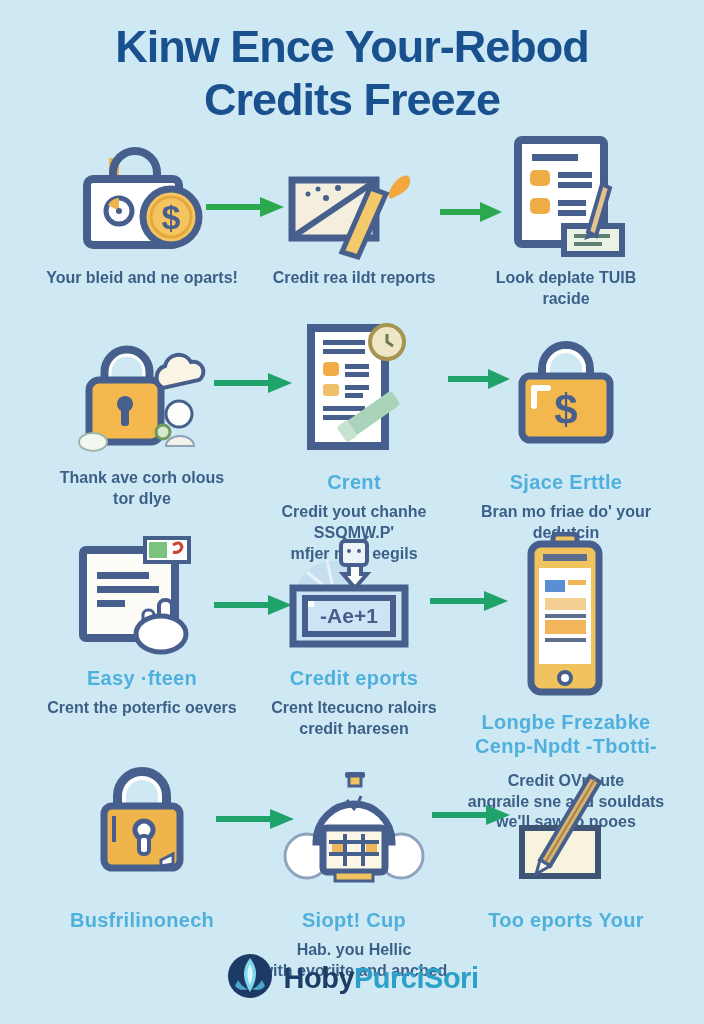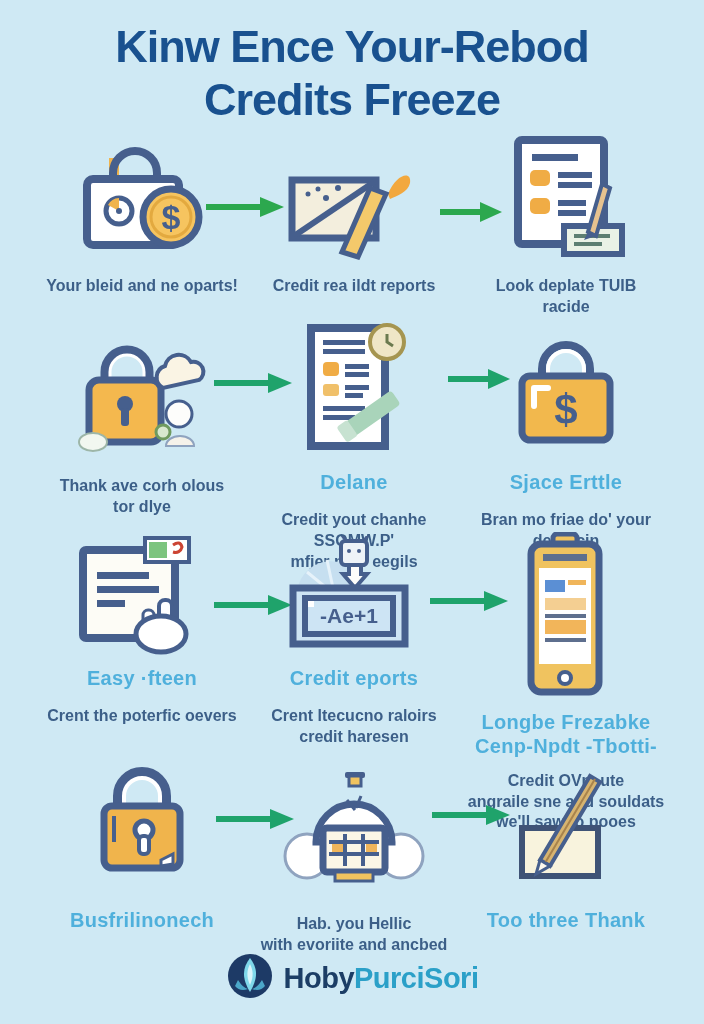--- a/index.html
+++ b/index.html
@@ -13,21 +13,21 @@
   .c1{left:28px;width:228px}.c2{left:252px;width:204px}.c3{left:452px;width:228px}
   .iconbox{display:flex;align-items:flex-end;justify-content:center;}
   .row1 .iconbox{height:118px}
   .row2 .iconbox{height:134px}
   .row3 .iconbox{height:126px}
   .row3 .c3 .iconbox{height:170px}
   .row4 .iconbox{height:140px}
   .heading{font-size:20px;font-weight:700;color:#4fb0dc;white-space:pre-line;
            line-height:1.22;margin-top:10px;letter-spacing:.3px;}
   .caption{font-size:16px;font-weight:600;color:#3c5f88;white-space:pre-line;
-           line-height:1.3;margin-top:16px;}
+           line-height:1.3;margin-top:8px;}
   .arrow{position:absolute;width:82px;height:24px;}
   .footer{position:absolute;top:952px;left:0;width:100%;display:flex;
           align-items:center;justify-content:center;gap:10px;}
   .brand{font-size:29px;font-weight:800;letter-spacing:-.5px;}
   .brand-dark{color:#1c3e66}.brand-light{color:#2ba0c8}
 </style>
 </head>
 <body>
 
 <div class="poster">
@@ -150,21 +150,21 @@
           <rect x="52" y="63" width="24" height="5" fill="#465f8d"></rect>
             <rect x="52" y="71" width="18" height="5" fill="#465f8d"></rect>
           <rect x="30" y="84" width="42" height="5" fill="#465f8d"></rect>
             <rect x="30" y="93" width="32" height="5" fill="#465f8d"></rect>
           <g transform="rotate(-35 78 92)">
             <rect x="50" y="84" width="58" height="17" rx="4" fill="#a9d4ba"></rect>
             <rect x="42" y="83" width="13" height="19" rx="3" fill="#c7e2d1"></rect>
           </g>
         </svg>
       </div>
-      <div class="heading">Delane</div>
+      <div class="heading">Crent</div>
       <div class="caption">Credit yout chanhe
 SSOMW.P'
 mfjer nitio eegils</div>
     </div>
 
     <div class="arrow" style="left:446px;top:41px">
       <svg width="66" height="24" viewBox="0 0 66 24">
         <line x1="2" y1="12" x2="44" y2="12" stroke="#1fa36b" stroke-width="6"></line>
         <polygon points="42,2 64,12 42,22" fill="#1fa36b"></polygon>
       </svg>
@@ -298,41 +298,42 @@
           <rect x="70" y="6" width="12" height="10" fill="#f0c35f" stroke="#465f8d" stroke-width="3"></rect>
           <path d="M37,72 a38,38 0 0 1 76,0 z" fill="#fff" stroke="#465f8d" stroke-width="7"></path>
           <path d="M68,30 l8,10 M82,26 l-5,12" stroke="#465f8d" stroke-width="3"></path>
           <rect x="44" y="58" width="62" height="44" rx="4" fill="#fbf6e6" stroke="#465f8d" stroke-width="7"></rect>
           <path d="M50,72 h50 M50,84 h50 M66,64 v32 M84,64 v32" stroke="#465f8d" stroke-width="4"></path>
           <rect x="53" y="74" width="11" height="8" fill="#f0b55a"></rect>
           <rect x="87" y="74" width="11" height="8" fill="#f0b55a"></rect>
           <rect x="56" y="102" width="38" height="9" fill="#f0c35f" stroke="#465f8d" stroke-width="3"></rect>
         </svg>
       </div>
+      <div class="heading">Siopt! Cup</div>
       <div class="caption">Hab. you Hellic
 with evoriite and ancbed</div>
     </div>
 
     <div class="arrow" style="left:430px;top:45px">
       <svg width="82" height="24" viewBox="0 0 82 24">
         <line x1="2" y1="12" x2="58" y2="12" stroke="#1fa36b" stroke-width="6"></line>
         <polygon points="56,2 80,12 56,22" fill="#1fa36b"></polygon>
       </svg>
     </div>
 
     <div class="cell c3">
       <div class="iconbox">
         <svg width="140" height="132" viewBox="0 0 140 132">
           <rect x="26" y="62" width="76" height="48" fill="#f8f3dd" stroke="#3f5376" stroke-width="6"></rect>
           <polygon points="44,94 54,100 104,16 94,10" fill="#d7b470" stroke="#465f8d" stroke-width="4"></polygon>
           <line x1="49" y1="97" x2="99" y2="13" stroke="#a8834c" stroke-width="2"></line>
           <polygon points="44,94 54,100 40,108" fill="#fdf9ee" stroke="#465f8d" stroke-width="3"></polygon>
         </svg>
       </div>
-      <div class="heading">Too three Thank</div>
+      <div class="heading">Too eports Your</div>
     </div>
   </div>
 
   <div class="footer">
     <span>
       <svg width="48" height="48" viewBox="0 0 48 48">
         <circle cx="24" cy="24" r="22" fill="#1d3a66"></circle>
         <path d="M24,6 C31,15 33,25 24,40 C15,25 17,15 24,6 Z" fill="#7fd8ea"></path>
         <path d="M12,28 q5,8 10,9 q-8,3 -13,-3 z" fill="#4ba7c9"></path>
         <path d="M36,28 q-5,8 -10,9 q8,3 13,-3 z" fill="#4ba7c9"></path>

